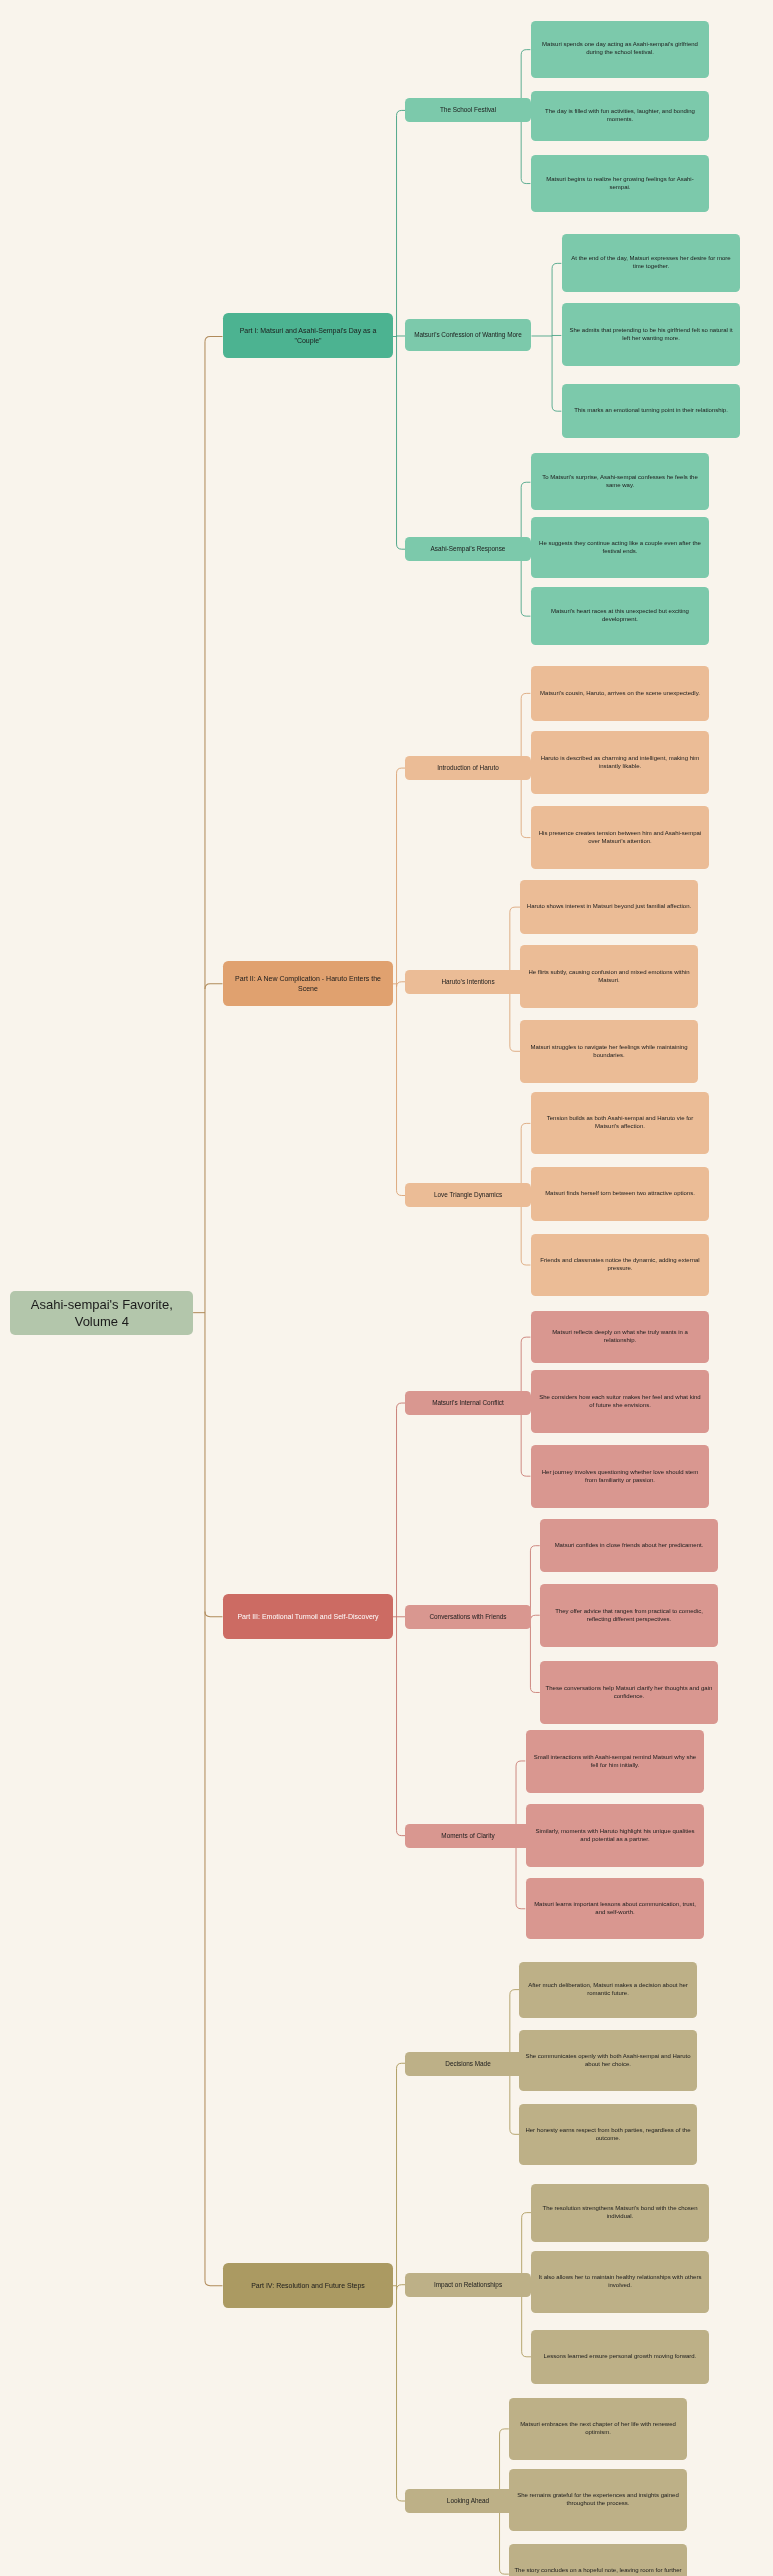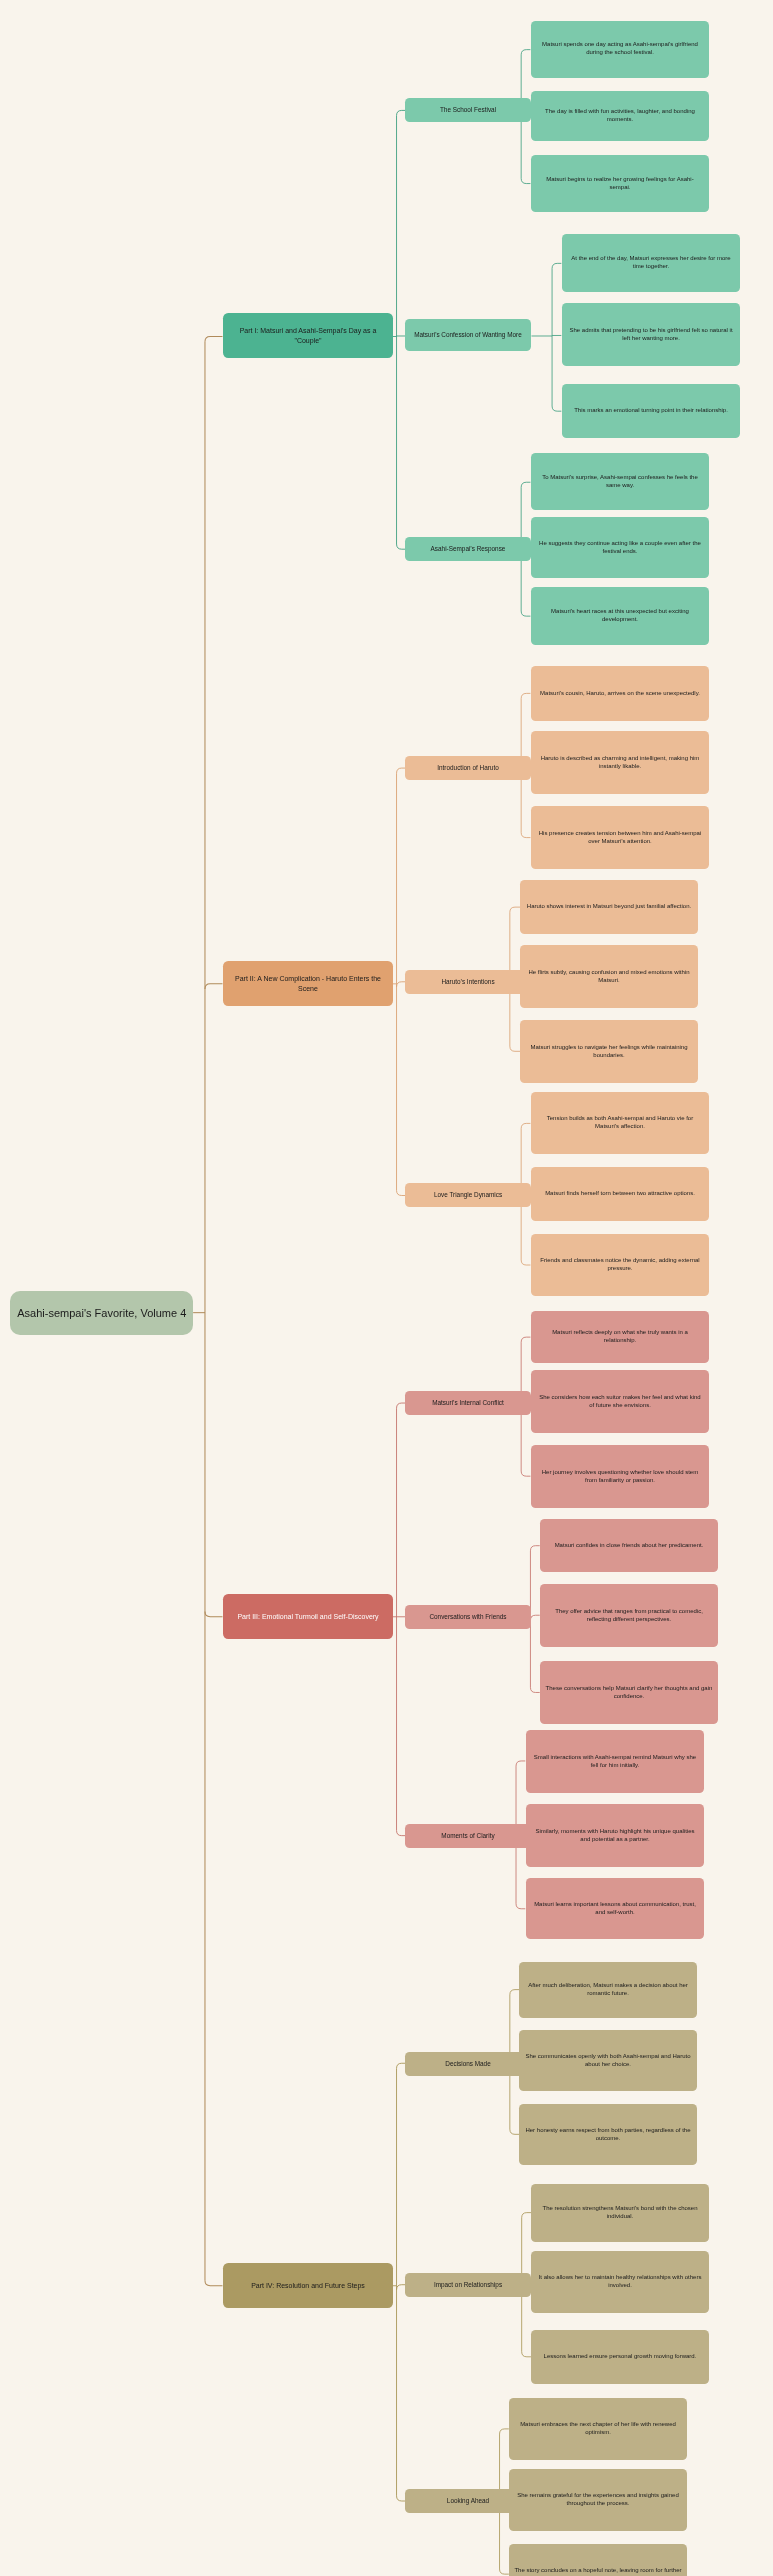--- a/index.html
+++ b/index.html
@@ -29,22 +29,22 @@
     align-items:center;
     justify-content:center;
     text-align:center;
     border-radius:4.6px;
     padding:3.1px 5.2px;
     line-height:1.32;
     color:#1b1b1b;
     overflow:hidden;
   }
   .node.root{
-    font-size:11px;
-    border-radius:10px;
+    font-size:13px;
+    border-radius:5px;
   }
   .node.lvl1{
     font-size:7px;
     border-radius:5.2px;
   }
   .node.lvl2{
     font-size:6.4px;
   }
   .node.leaf{
     font-size:6px;

